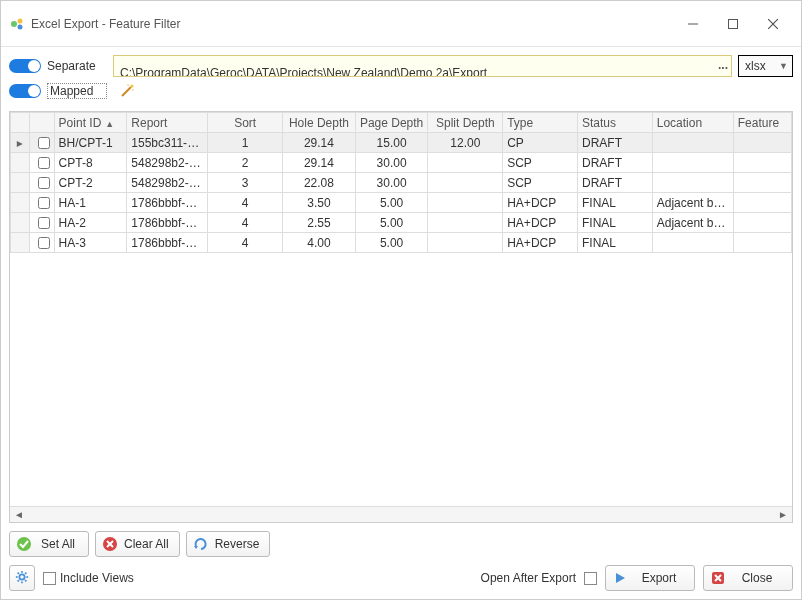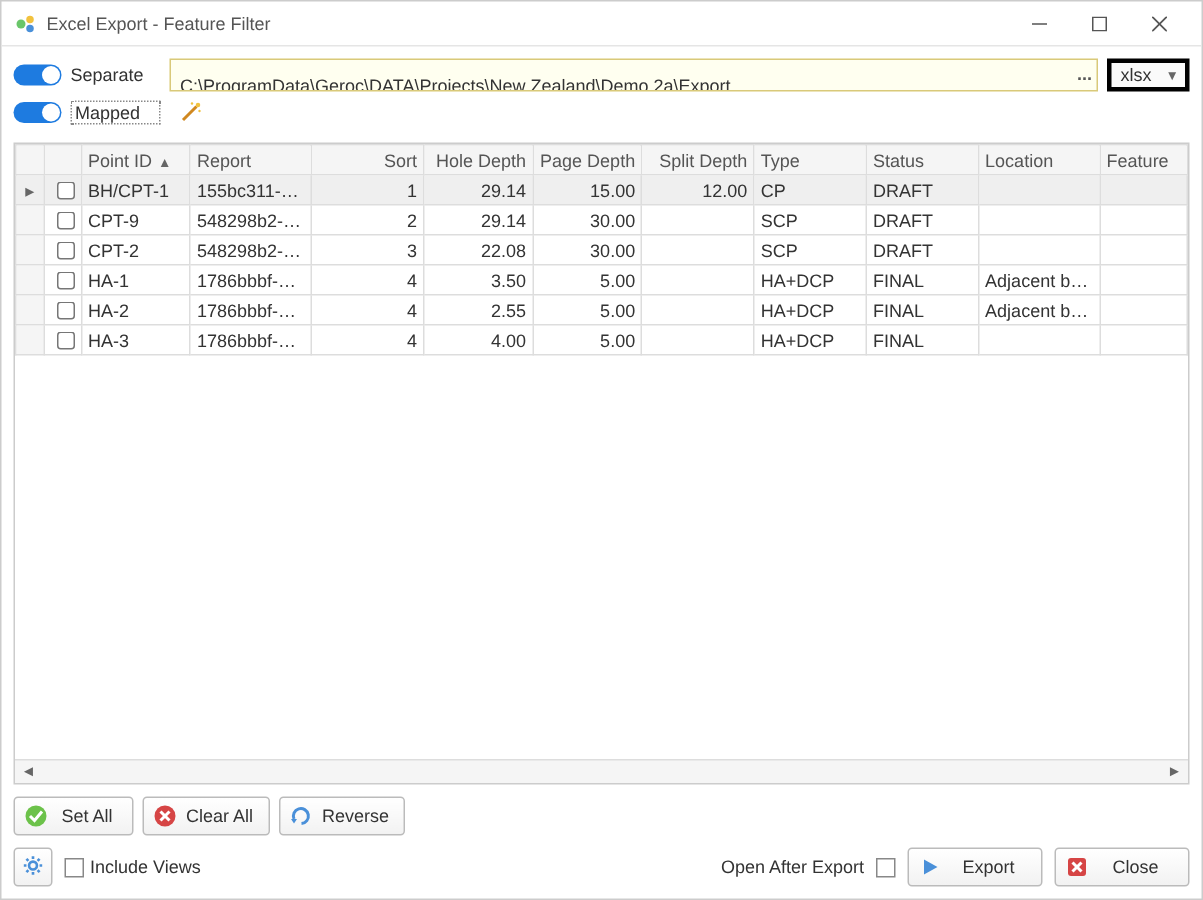--- a/index.html
+++ b/index.html
@@ -10,21 +10,21 @@
     background: #fff;
     color: #333;
     width: 802px;
     height: 600px;
     overflow: hidden;
     border: 1px solid #ccc;
     display: flex;
     flex-direction: column;
   }
   .titlebar {
-    height: 30px;
+    height: 46px;
     display: flex;
     align-items: center;
     padding: 0 8px;
     border-bottom: 1px solid #e5e5e5;
   }
   .titlebar .app-icon {
     width: 16px; height: 16px;
     margin-right: 6px;
   }
   .titlebar .title { flex: 0 0 auto; color: #555; }
@@ -67,21 +67,21 @@
     color: #333;
     position: relative;
   }
   .path-wrap { position: relative; flex: 1; display: flex; }
   .path-ellipsis {
     position: absolute; right: 4px; top: 3px;
     font-weight: bold; color: #555; cursor: pointer;
   }
   .format-select {
     width: 55px; height: 22px;
-    border: 3px solid #000000; background: #fafafa;
+    border: 1px solid #000000; background: #fafafa;
     display: flex; align-items: center; justify-content: space-between;
     padding: 0 4px 0 6px; cursor: pointer;
   }
   .dd-arrow { font-size: 9px; color: #666; }
   .sched-wrap { position: relative; flex: 1; display: flex; }
   .sched-input {
     flex: 1; height: 22px;
     border: 1px solid #d9c97a; background: #fffff0;
     padding: 0 22px 0 6px; font: inherit; color: #333;
   }
@@ -115,21 +115,21 @@
     overflow: hidden; white-space: nowrap; text-overflow: ellipsis;
     font-size: 12px;
   }
   table.grid th {
     background: #f5f5f5;
     color: #555;
     font-weight: normal;
     text-align: left;
     position: sticky; top: 0;
   }
-  table.grid th.num, table.grid td.num { text-align: right; }
+  table.grid th.num, table.grid td.num { text-align: center; }
   .col-marker { width: 18px; background:#f5f5f5; }
   .col-check  { width: 24px; text-align:center; }
   .col-point  { width: 70px; }
   .col-report { width: 78px; }
   .col-sort   { width: 72px; }
   .col-hole   { width: 70px; }
   .col-page   { width: 70px; }
   .col-split  { width: 72px; }
   .col-type   { width: 72px; }
   .col-status { width: 72px; }
@@ -280,21 +280,21 @@
             <td class="num">15.00</td>
             <td class="num">12.00</td>
             <td>CP</td>
             <td>DRAFT</td>
             <td></td>
             <td></td>
           </tr>
           <tr>
             <td class="row-marker"></td>
             <td class="col-check"><input type="checkbox" class="rowcheck" style=""></td>
-            <td>CPT-9</td>
+            <td>CPT-8</td>
             <td>548298b2-80...</td>
             <td class="num">2</td>
             <td class="num">29.14</td>
             <td class="num">30.00</td>
             <td class="num"></td>
             <td>SCP</td>
             <td>DRAFT</td>
             <td></td>
             <td></td>
           </tr>

